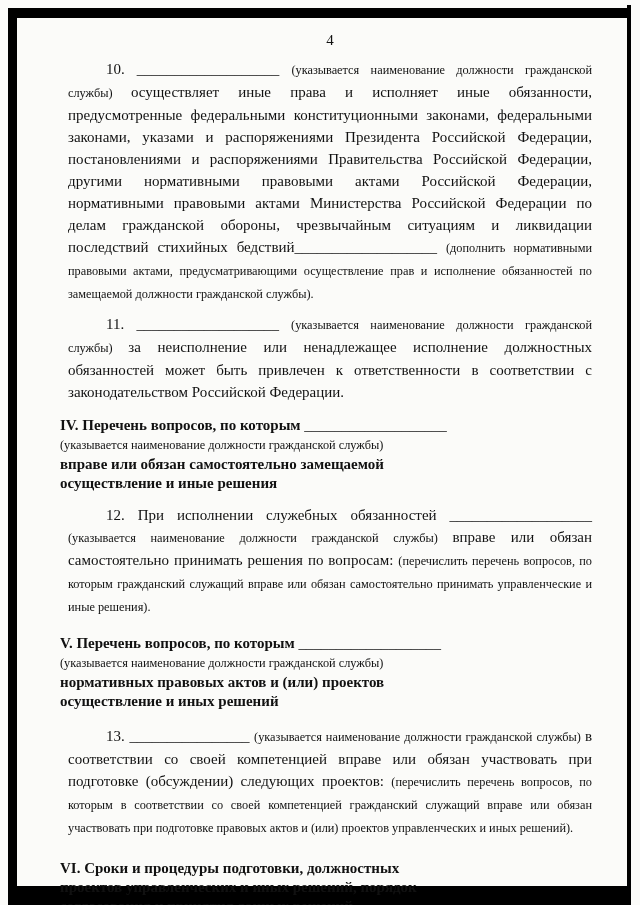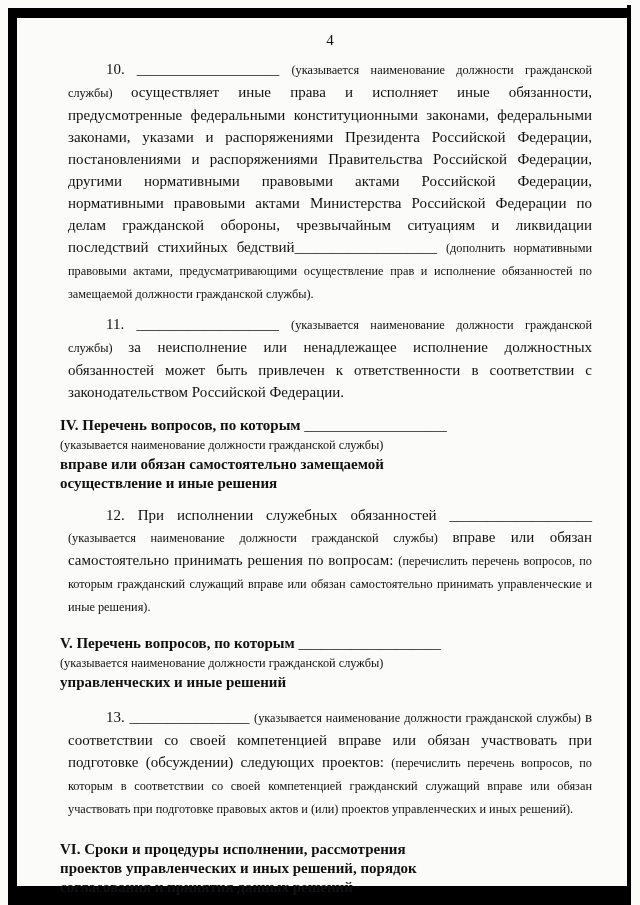--- a/index.html
+++ b/index.html
@@ -66,22 +66,23 @@
       <div class="heading" data-name="section-iv-heading">
         <div class="hline" data-name="heading-line"><span class="seg-heading" data-name="text-segment">IV. Перечень вопросов, по которым </span><span class="seg-blank" data-name="text-segment">___________________</span></div>
         <div class="hline" data-name="heading-line"><span class="seg-small" data-name="text-segment">(указывается наименование должности гражданской службы)</span></div>
         <div class="hline" data-name="heading-line"><span class="seg-heading" data-name="text-segment">вправе или обязан самостоятельно замещаемой</span></div>
         <div class="hline" data-name="heading-line"><span class="seg-heading" data-name="text-segment">осуществление и иные решения</span></div>
       </div>
       <p class="para" data-name="para-12"><span class="seg-normal" data-name="text-segment">12. При исполнении служебных обязанностей </span><span class="seg-blank" data-name="text-segment">___________________ </span><span class="seg-small" data-name="text-segment">(указывается наименование должности гражданской службы) </span><span class="seg-normal" data-name="text-segment">вправе или обязан самостоятельно принимать решения по вопросам: </span><span class="seg-small" data-name="text-segment">(перечислить перечень вопросов, по которым гражданский служащий вправе или обязан самостоятельно принимать управленческие и иные решения).</span></p>
       <div class="heading" data-name="section-v-heading">
         <div class="hline" data-name="heading-line"><span class="seg-heading" data-name="text-segment">V. Перечень вопросов, по которым </span><span class="seg-blank" data-name="text-segment">___________________</span></div>
         <div class="hline" data-name="heading-line"><span class="seg-small" data-name="text-segment">(указывается наименование должности гражданской службы)</span></div>
-        <div class="hline" data-name="heading-line"><span class="seg-heading" data-name="text-segment">управленческих и иные решений</span></div>
+        <div class="hline" data-name="heading-line"><span class="seg-heading" data-name="text-segment">нормативных правовых актов и (или) проектов</span></div>
+        <div class="hline" data-name="heading-line"><span class="seg-heading" data-name="text-segment">осуществление и иных решений</span></div>
       </div>
       <p class="para" data-name="para-13"><span class="seg-normal" data-name="text-segment">13. </span><span class="seg-blank" data-name="text-segment">________________ </span><span class="seg-small" data-name="text-segment">(указывается наименование должности гражданской службы) </span><span class="seg-normal" data-name="text-segment">в соответствии со своей компетенцией вправе или обязан участвовать при подготовке (обсуждении) следующих проектов: </span><span class="seg-small" data-name="text-segment">(перечислить перечень вопросов, по которым в соответствии со своей компетенцией гражданский служащий вправе или обязан участвовать при подготовке правовых актов и (или) проектов управленческих и иных решений).</span></p>
       <div class="heading" data-name="section-vi-heading">
-        <div class="hline" data-name="heading-line"><span class="seg-heading" data-name="text-segment">VI. Сроки и процедуры исполнении, рассмотрения</span></div>
+        <div class="hline" data-name="heading-line"><span class="seg-heading" data-name="text-segment">VI. Сроки и процедуры подготовки, должностных</span></div>
         <div class="hline" data-name="heading-line"><span class="seg-heading" data-name="text-segment">проектов управленческих и иных решений, порядок</span></div>
         <div class="hline" data-name="heading-line"><span class="seg-heading" data-name="text-segment">согласования и принятия данных решений</span></div>
       </div>
     </div>
 </div>
 
 </body></html>

